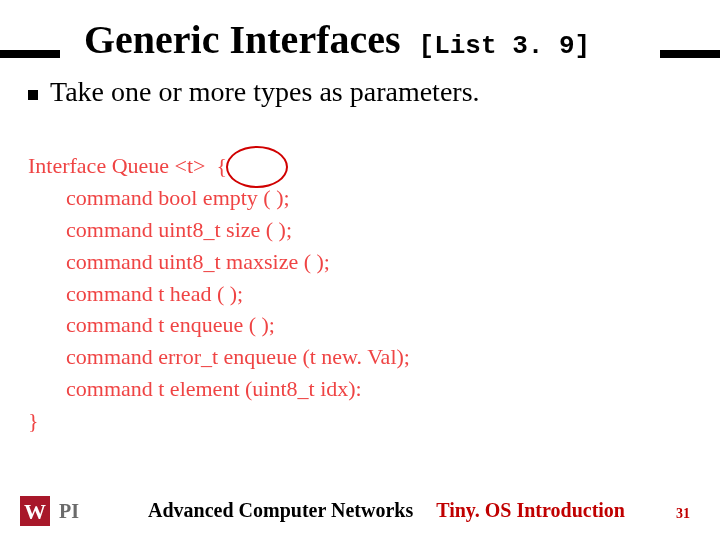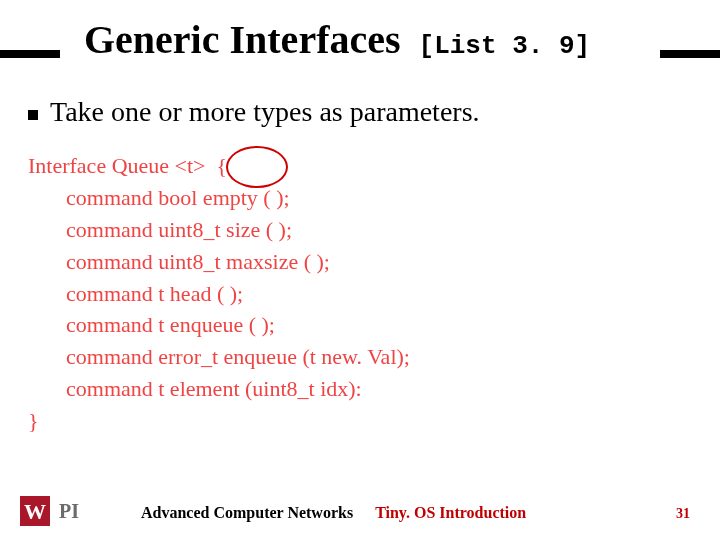--- a/index.html
+++ b/index.html
@@ -45,21 +45,21 @@
     margin-top: 12px;
   }
   .title-sub {
     font-size: 26px;
     font-weight: bold;
     font-family: "Courier New", monospace;
     margin-left: 8px;
   }
   .bullet-row {
     position: absolute;
-    top: 96px;
+    top: 76px;
     left: 28px;
     width: 670px;
     font-size: 28px;
     color: #000;
   }
   .bullet-box {
     display: inline-block;
     width: 10px;
     height: 10px;
     background: #000;
@@ -86,22 +86,22 @@
     left: 226px;
     width: 58px;
     height: 38px;
     border: 2.5px solid #d00000;
     border-radius: 50%;
     z-index: 4;
   }
   .footer-center {
     position: absolute;
     bottom: 18px;
-    left: 141px;
-    font-size: 16px;
+    left: 148px;
+    font-size: 20px;
     color: #000;
     font-weight: bold;
   }
   .footer-right-title {
     color: #c00000;
     margin-left: 18px;
   }
   .page-num {
     position: absolute;
     bottom: 18px;

